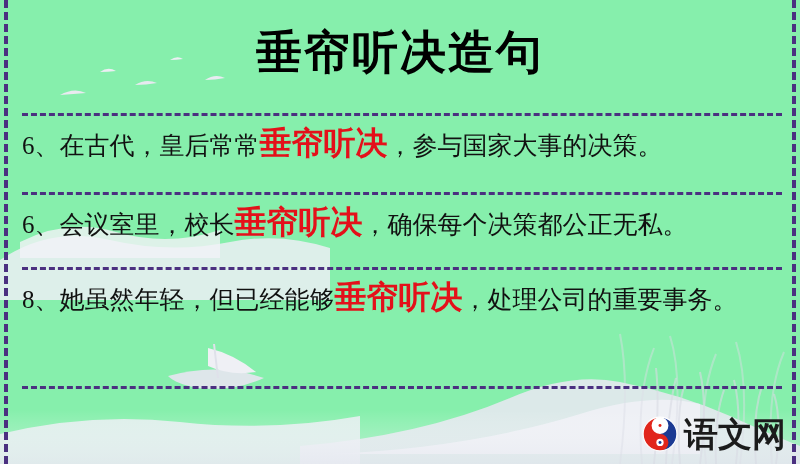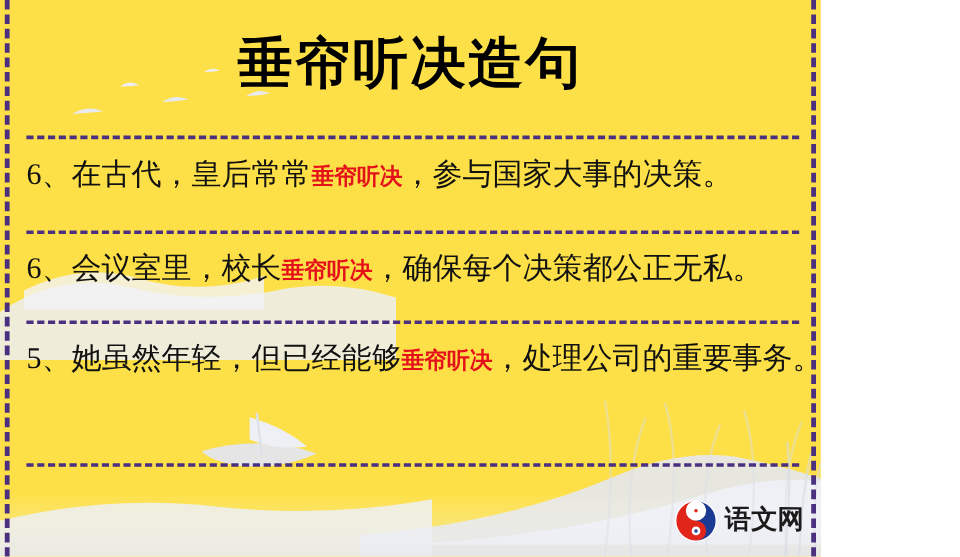--- a/index.html
+++ b/index.html
@@ -6,23 +6,23 @@
     margin: 0;
     padding: 0;
     background: #ffffff;
   }
   body {
     font-family: "Liberation Serif", "DejaVu Serif", serif;
   }
 
   #page {
     position: relative;
-    width: 684px;
+    width: 800px;
     height: 464px;
-    background: #fde047;
+    background: #86efac;
     overflow: hidden;
     box-sizing: border-box;
   }
 
   
   .wm {
     position: absolute;
     pointer-events: none;
     z-index: 0;
   }
@@ -107,42 +107,42 @@
     white-space: normal;
   }
   .s1 { position: absolute; top: 0px;   left: 0; }
   .s2 { position: absolute; top: 79px;  left: 0; }
   .s3 { position: absolute; top: 154px; left: 0; width: 720px; }
 
   .kw {
     color: #e4101a;
     font-family: Liberation Mono, monospace;
     font-weight: bold;
-    font-size: 19px;
+    font-size: 32px;
   }
 
   
   .logo {
     position: absolute;
     right: 14px;
     bottom: 12px;
     display: flex;
     align-items: center;
     gap: 6px;
     z-index: 5;
   }
   .logo-mark {
     width: 36px;
     height: 36px;
     flex: 0 0 auto;
   }
   .logo-text {
     font-family: "DejaVu Sans", "Liberation Sans", sans-serif;
     font-weight: bold;
-    font-size: 22px;
+    font-size: 34px;
     line-height: 30px;
     color: #1b1b1b;
     letter-spacing: 0px;
   }
 </style>
 </head>
 <body>
 
 <div id="page">
 
@@ -214,21 +214,21 @@
 
     <div class="sentence s1">
       <span>6、在古代，皇后常常</span><span class="kw">垂帘听决</span><span>，参与国家大事的决策。</span>
     </div>
 
     <div class="sentence s2">
       <span>6、会议室里，校长</span><span class="kw">垂帘听决</span><span>，确保每个决策都公正无私。</span>
     </div>
 
     <div class="sentence s3 wrap">
-      <span>5、她虽然年轻，但已经能够</span><span class="kw">垂帘听决</span><span>，处理公司的重要事务。</span>
+      <span>8、她虽然年轻，但已经能够</span><span class="kw">垂帘听决</span><span>，处理公司的重要事务。</span>
     </div>
 
   </div>
 
   <div class="logo">
     <svg class="logo-mark" viewBox="0 0 64 64">
       <circle cx="32" cy="32" r="30" fill="#ffffff"></circle>
       <path d="M32 2 A30 30 0 0 1 32 62 A15 15 0 0 1 32 32 A15 15 0 0 0 32 2 Z" fill="#1b3a93"></path>
       <path d="M32 2 A30 30 0 0 0 32 62 A15 15 0 0 0 32 32 A15 15 0 0 1 32 2 Z" fill="#e1251b"></path>
       <circle cx="32" cy="17" r="6.5" fill="#ffffff"></circle>

